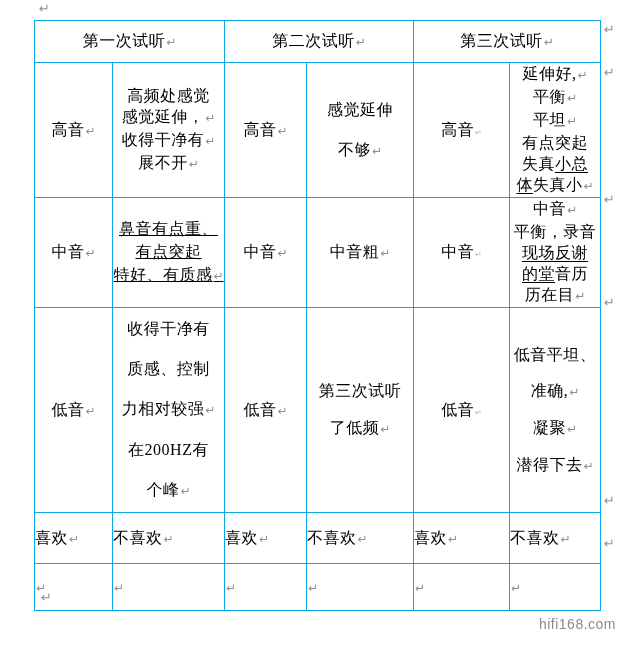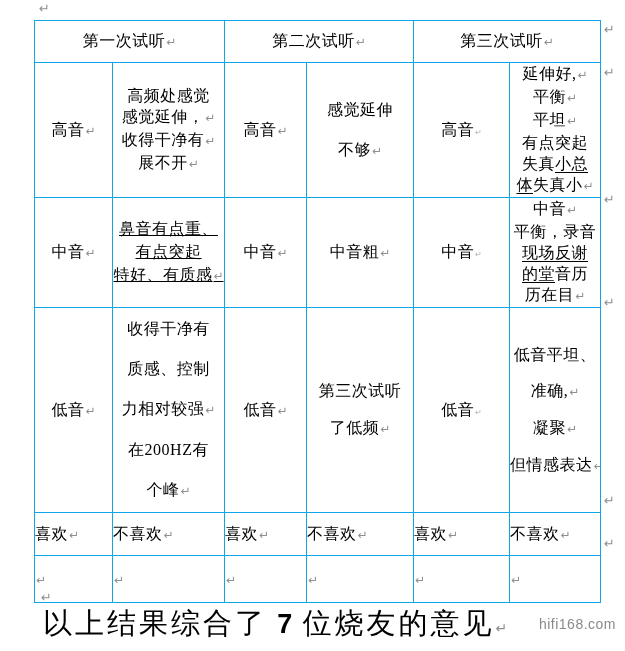--- a/index.html
+++ b/index.html
@@ -145,24 +145,24 @@
             <div class="line"><span>第三次试听</span></div>
             <div class="line"><span>了低频</span><span class="pmark">↵</span></div>
           </td>
       <td class="center">
             <div class="line"><span>低音</span><span class="pmark tiny">↵</span></div>
           </td>
       <td class="center lh36">
             <div class="line"><span>低音平坦、</span></div>
             <div class="line"><span>准确,</span><span class="pmark">↵</span></div>
             <div class="line"><span>凝聚</span><span class="pmark">↵</span></div>
-            <div class="line"><span>但情感表达</span><span class="pmark">↵</span></div>
-          </td>
-    </tr>
-    <tr style="height:43px">
+            <div class="line"><span>潜得下去</span><span class="pmark">↵</span></div>
+          </td>
+    </tr>
+    <tr style="height:51px">
       <td class="left">
             <div class="line"><span>喜欢</span><span class="pmark">↵</span></div>
           </td>
       <td class="left">
             <div class="line"><span>不喜欢</span><span class="pmark">↵</span></div>
           </td>
       <td class="left">
             <div class="line"><span>喜欢</span><span class="pmark">↵</span></div>
           </td>
       <td class="left">
@@ -191,19 +191,16 @@
       <td class="left">
             <div class="line"><span class="pmark">↵</span></div>
           </td>
       <td class="left">
             <div class="line"><span class="pmark">↵</span></div>
           </td>
     </tr>
   </tbody>
     </table>
 
-  <div class="footer">
-    <span>以上结果综合了 </span><span class="num">7</span><span> 位烧友的意见</span><span class="pmark">↵</span>
-  </div>
 
   <div class="watermark">hifi168.com</div>
 
 </div>
 
 </body></html>

